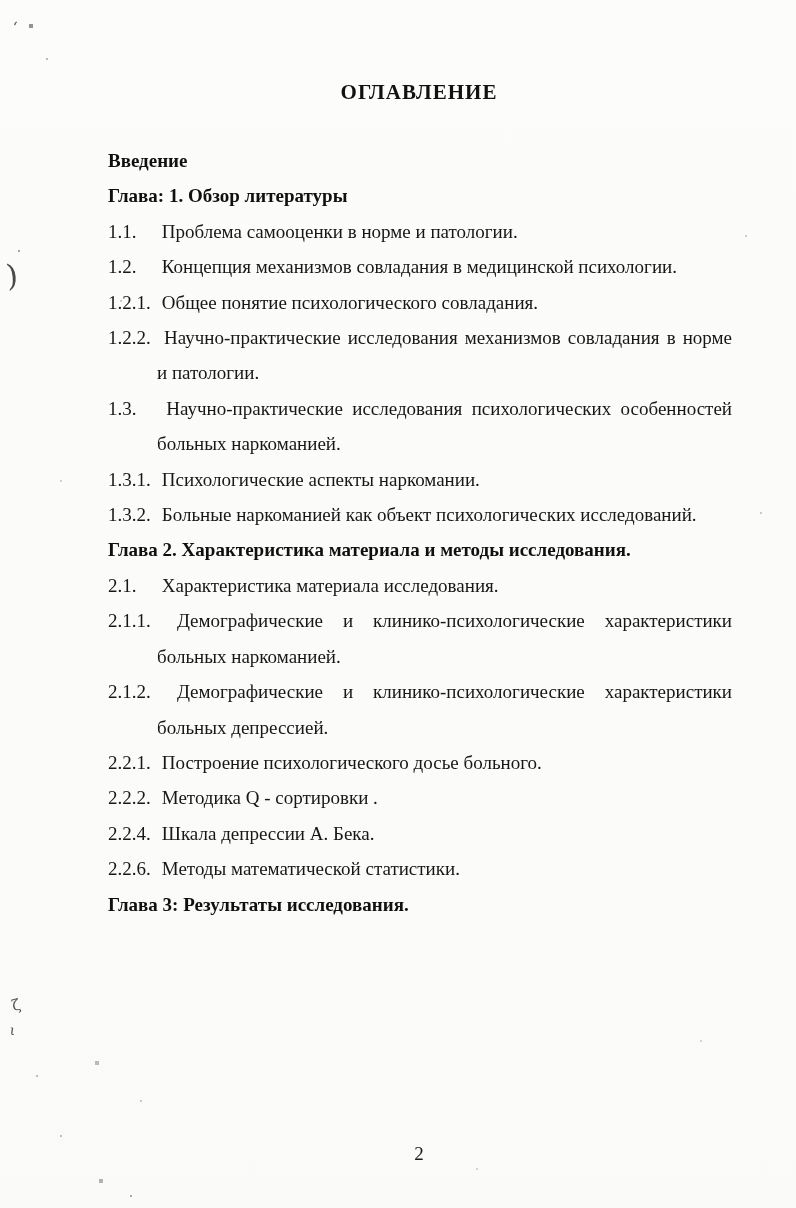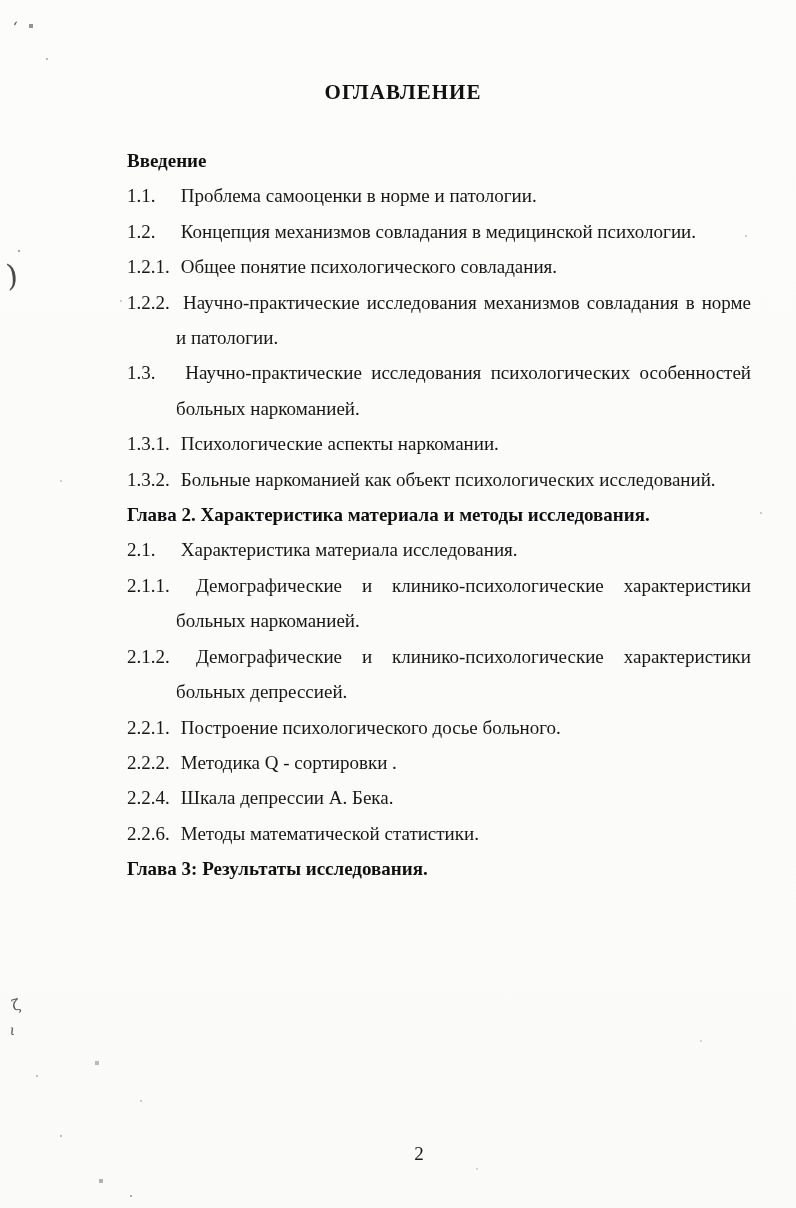--- a/index.html
+++ b/index.html
@@ -15,36 +15,35 @@
     width: 796px;
     height: 1208px;
     background: linear-gradient(180deg, #fcfcfb 0%, #fbfbf9 60%, #fafaf8 100%);
     font-family: "Liberation Serif", "DejaVu Serif", serif;
     color: #141414;
     box-sizing: border-box;
   }
   .doc-title {
     position: absolute;
     top: 80px;
-    left: 92px;
+    left: 108px;
     width: 622px;
     text-align: center;
     font-size: 21px;
     font-weight: bold;
     letter-spacing: 1px;
     color: #111;
   }
   .toc {
     position: absolute;
     top: 143px;
     left: 108px;
     width: 624px;
     font-size: 19px;
     line-height: 35.4px;
-    margin-left: 19px;
   }
   .toc-item {
     padding-left: 49px;
     text-indent: -49px;
     text-align: justify;
     color: #171717;
   }
   .toc-item.bold {
     font-weight: bold;
     color: #101010;
@@ -102,20 +101,24 @@
   <div class="speckles"></div>
 
   <div class="doc-title">ОГЛАВЛЕНИЕ</div>
 
   <div class="toc">
   <div class="toc-item bold">
     
     <span class="toc-text">Введение</span>
   </div>
 
+  <div class="toc-item bold">
+    
+    <span class="toc-text">Глава: 1. Обзор литературы</span>
+  </div>
 
   <div class="toc-item">
     <span class="toc-num">1.1.</span>
     <span class="toc-text">Проблема самооценки в норме и патологии.</span>
   </div>
 
   <div class="toc-item">
     <span class="toc-num">1.2.</span>
     <span class="toc-text">Концепция механизмов совладания в медицинской психологии.</span>
   </div>

